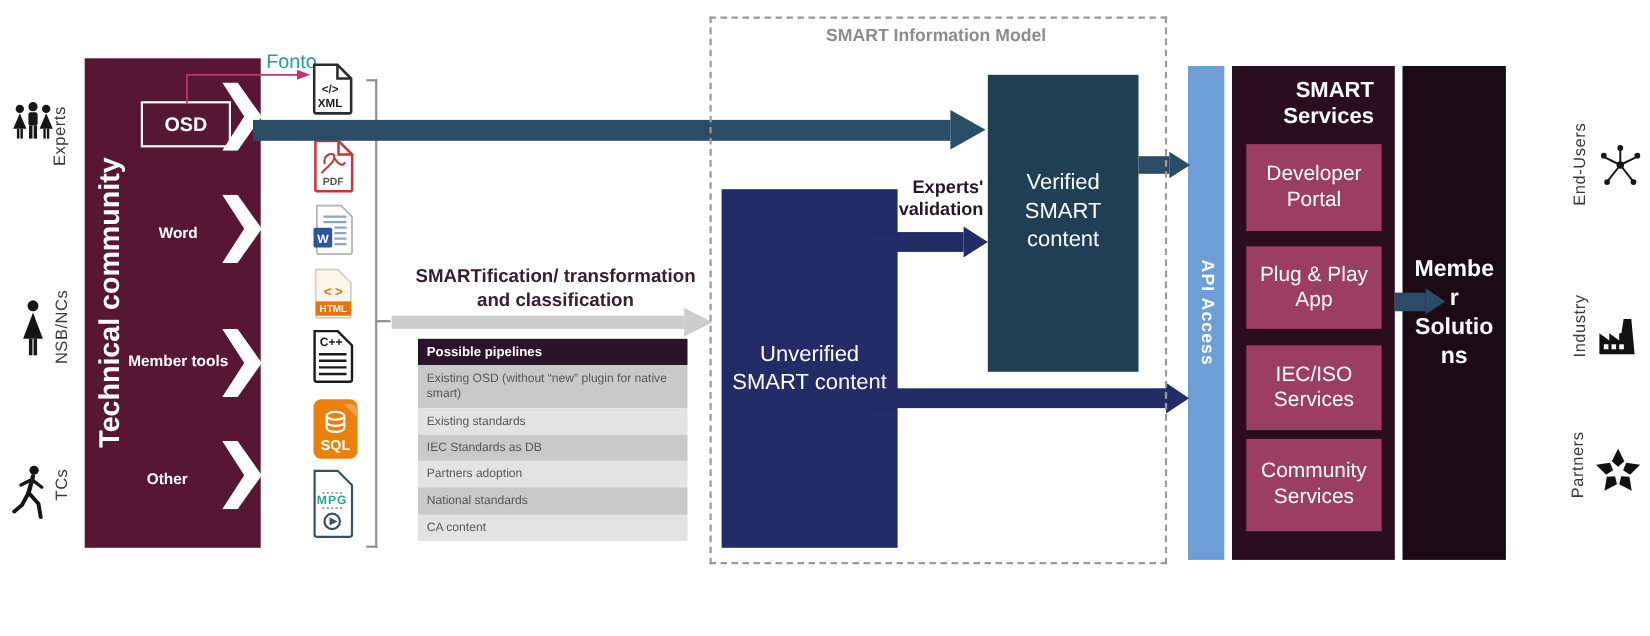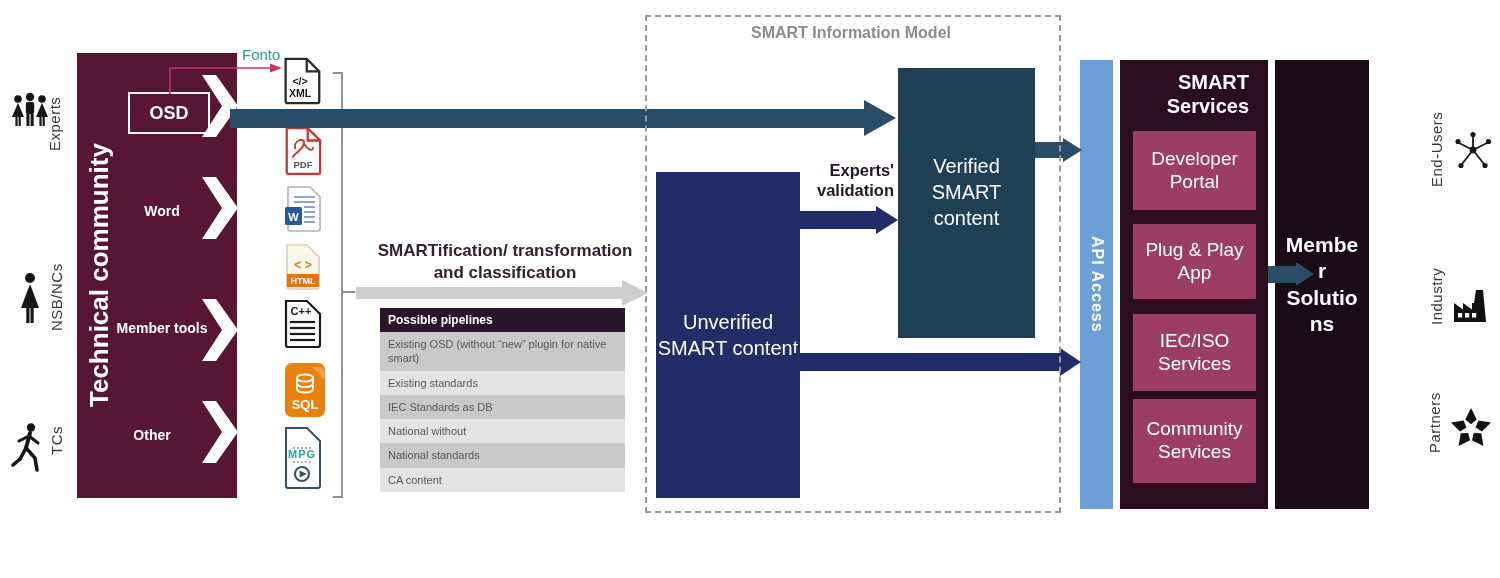--- a/index.html
+++ b/index.html
@@ -33,21 +33,21 @@
           color:#fff;font-size:20px;line-height:1.3;z-index:2;}
   .valtext{position:absolute;font-weight:bold;font-size:16.5px;color:#241826;text-align:right;line-height:1.2;z-index:4;}
   .apibar{position:absolute;background:#6d9ed6;z-index:2;display:flex;align-items:center;justify-content:center;}
   .apilabel{writing-mode:vertical-rl;color:#fff;font-weight:bold;font-size:16px;letter-spacing:1px;}
   .services{position:absolute;background:#2a0e1d;z-index:2;}
   .services-title{position:absolute;color:#fff;font-weight:bold;font-size:20px;text-align:right;line-height:1.2;z-index:3;}
   .svc{position:absolute;background:#9c3e62;color:#fff;font-size:19px;text-align:center;line-height:1.2;
        display:flex;align-items:center;justify-content:center;z-index:3;}
   .member{position:absolute;background:#1b0b15;z-index:2;display:flex;align-items:center;justify-content:center;}
   .member-label{width:80px;color:#fff;font-weight:bold;font-size:21px;line-height:1.25;text-align:center;overflow-wrap:anywhere;}
-  .fonto{position:absolute;font-size:15px;color:#2e9c8c;}
+  .fonto{position:absolute;font-size:18px;color:#2e9c8c;}
   svg text{font-family:"Liberation Sans",sans-serif;}
 </style>
 </head>
 <body>
 
 <div id="canvas">
 
   <svg class="abs" style="left:10px;top:92px" width="40" height="36" viewBox="0 0 40 36">
     <g fill="#161616">
       <circle cx="8" cy="7" r="3.8"></circle>
@@ -192,32 +192,32 @@
     <div>and classification</div>
   </div>
   <div class="gray-shaft" style="left:356px;top:287px;width:266px;height:12px"></div>
   <div class="gray-head" style="left:622px;top:280px"></div>
 
   <div class="ptable" style="left:380px;top:308px">
     <div class="hdr">Possible pipelines</div>
     <div class="row odd">Existing OSD (without “new” plugin for native smart)</div>
     <div class="row even">Existing standards</div>
     <div class="row odd">IEC Standards as DB</div>
-    <div class="row even">National without</div>
+    <div class="row even">Partners adoption</div>
     <div class="row odd">National standards</div>
     <div class="row even">CA content</div>
   </div>
 
   <div class="frame" style="left:645px;top:15px;width:412px;height:494px"></div>
   <div class="frame-title" style="left:701px;top:24px;width:300px">SMART Information Model</div>
 
   <div class="teal-shaft" style="left:230px;top:109px;width:634px;height:19px"></div>
   <div class="teal-head" style="left:864px;top:100px;border-top:18.5px solid transparent;border-bottom:18.5px solid transparent;border-left:32px solid #2b4c66"></div>
 
-  <div class="bigbox" style="left:656px;top:172px;width:144px;height:326px;background:#222c67">Unverified SMART content</div>
+  <div class="bigbox" style="left:656px;top:172px;width:160px;height:326px;background:#222c67">Unverified SMART content</div>
   <div class="bigbox" style="left:898px;top:68px;width:137px;height:270px;background:#1f3f54;padding-bottom:22px;box-sizing:border-box">Verified SMART content</div>
 
   <div class="valtext" style="left:780px;top:161px;width:114px">Experts' validation</div>
   <div class="navy-shaft" style="left:792px;top:211px;width:84px;height:18px"></div>
   <div class="navy-head" style="left:876px;top:206px;border-top:14px solid transparent;border-bottom:14px solid transparent;border-left:22px solid #222c67"></div>
 
   <div class="navy-shaft" style="left:792px;top:353px;width:268px;height:18px"></div>
   <div class="navy-head" style="left:1060px;top:348px;border-top:14px solid transparent;border-bottom:14px solid transparent;border-left:21px solid #222c67"></div>
 
   <div class="teal-shaft" style="left:1035px;top:142px;width:28px;height:16px;z-index:3"></div>

